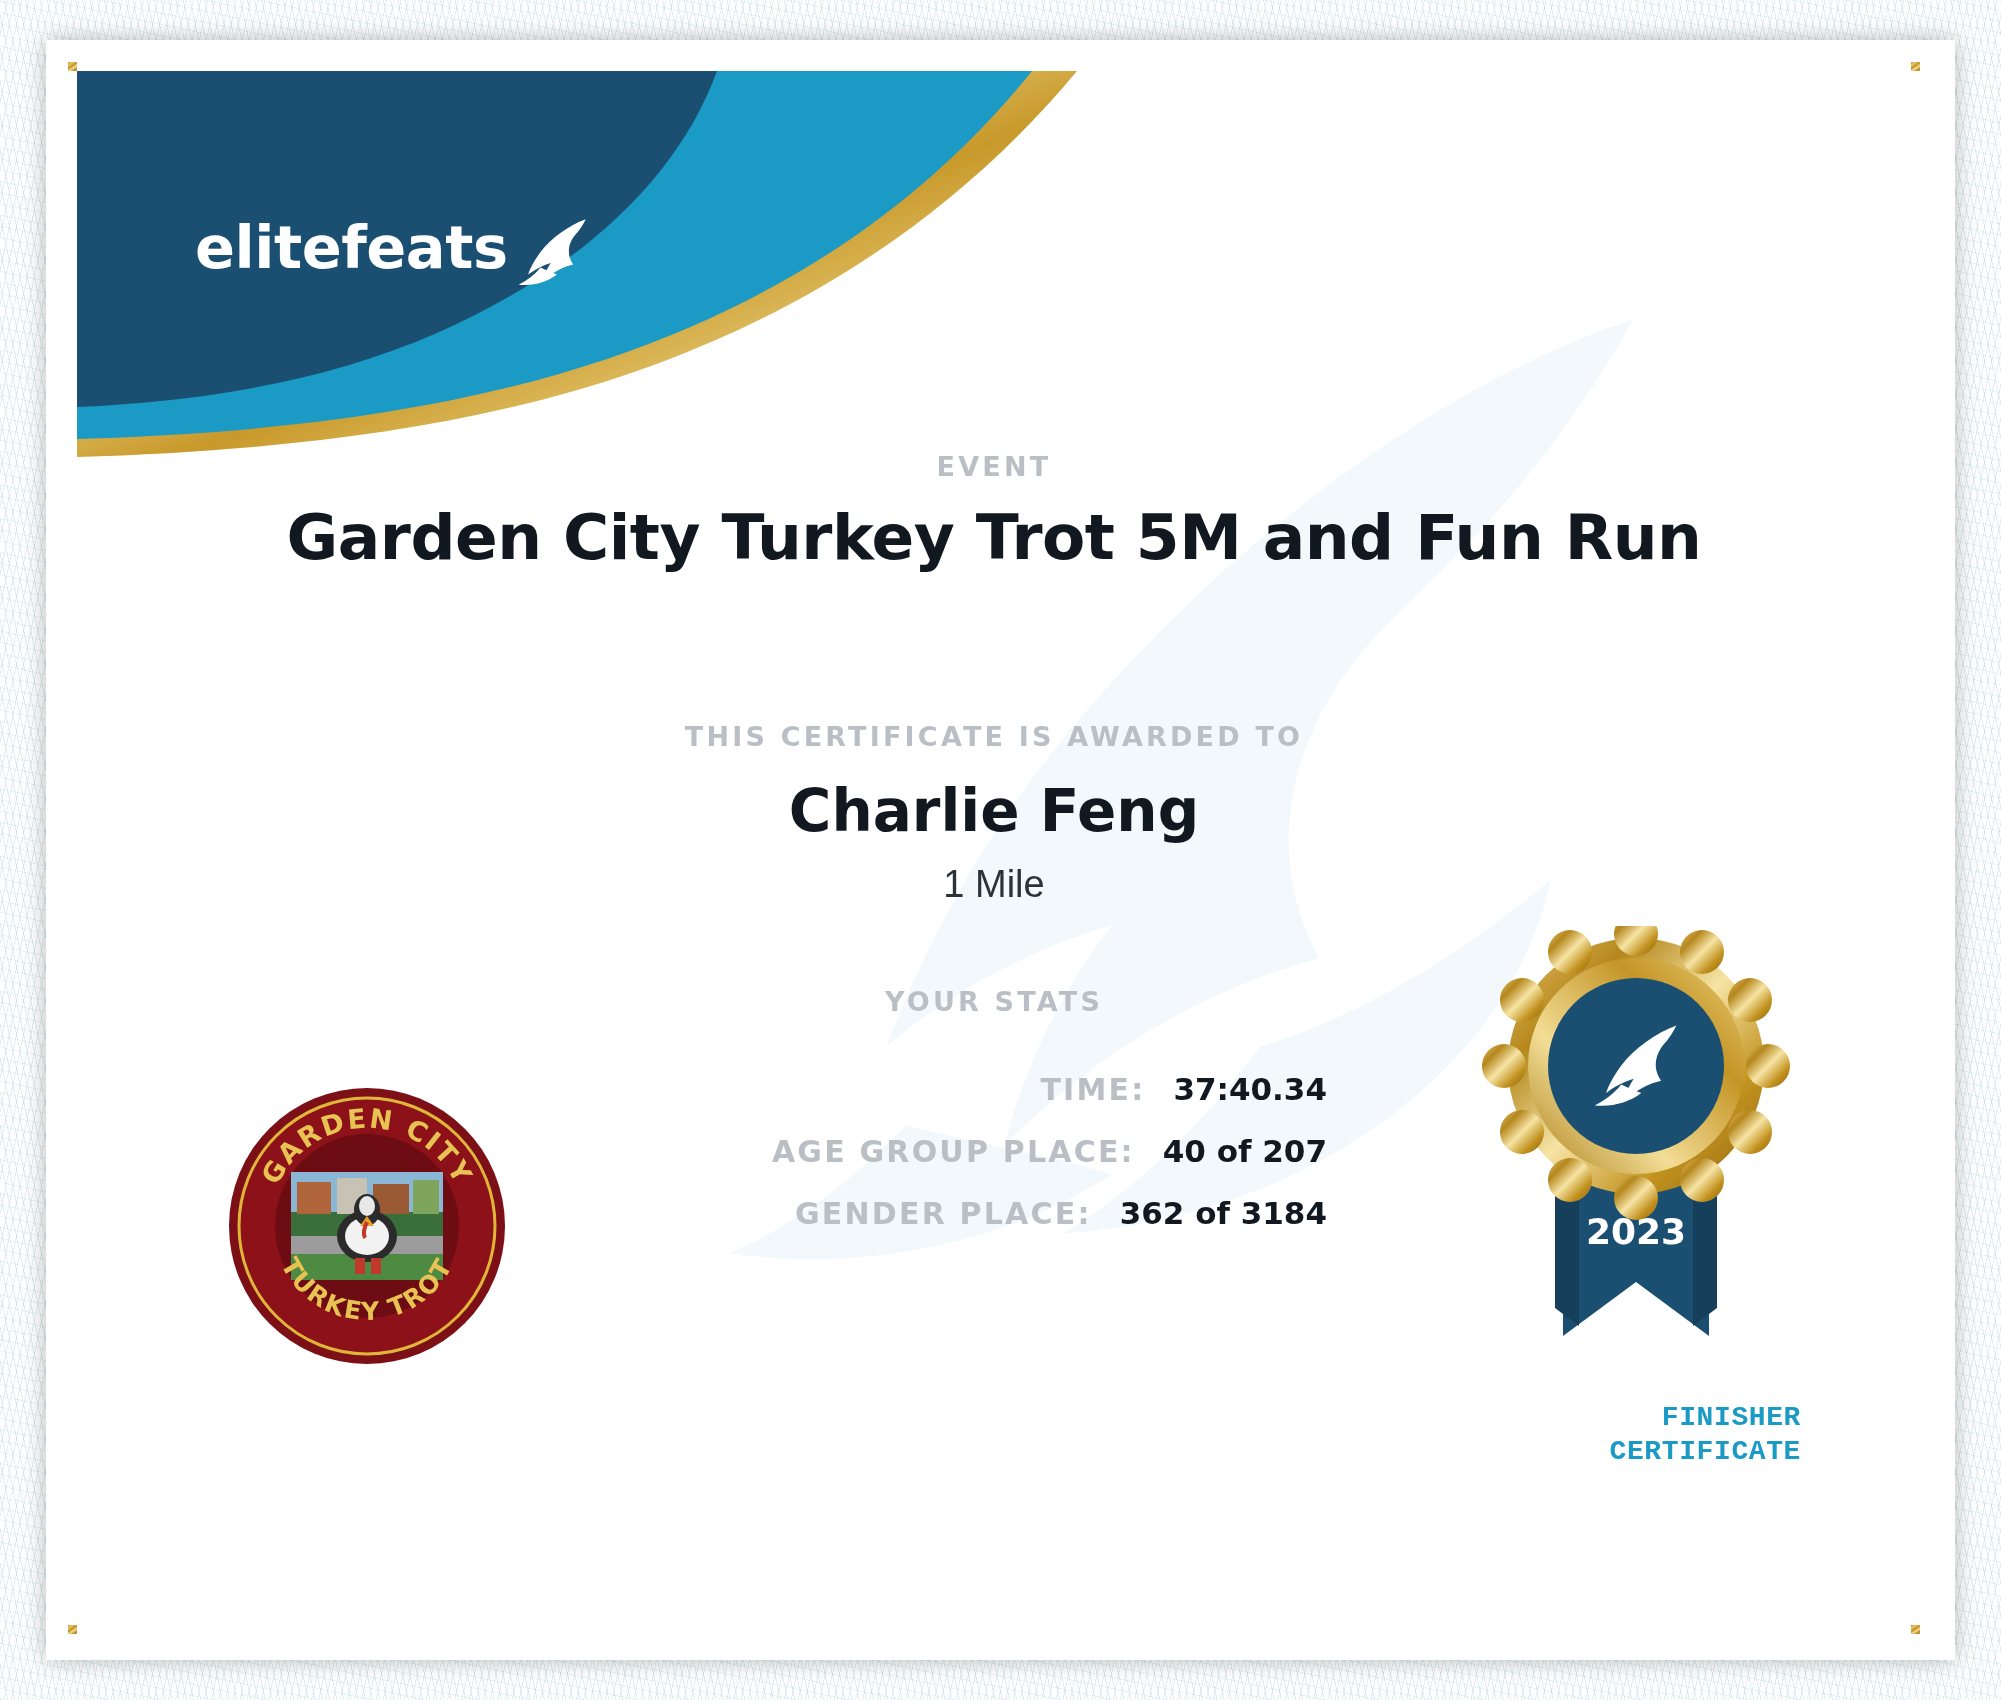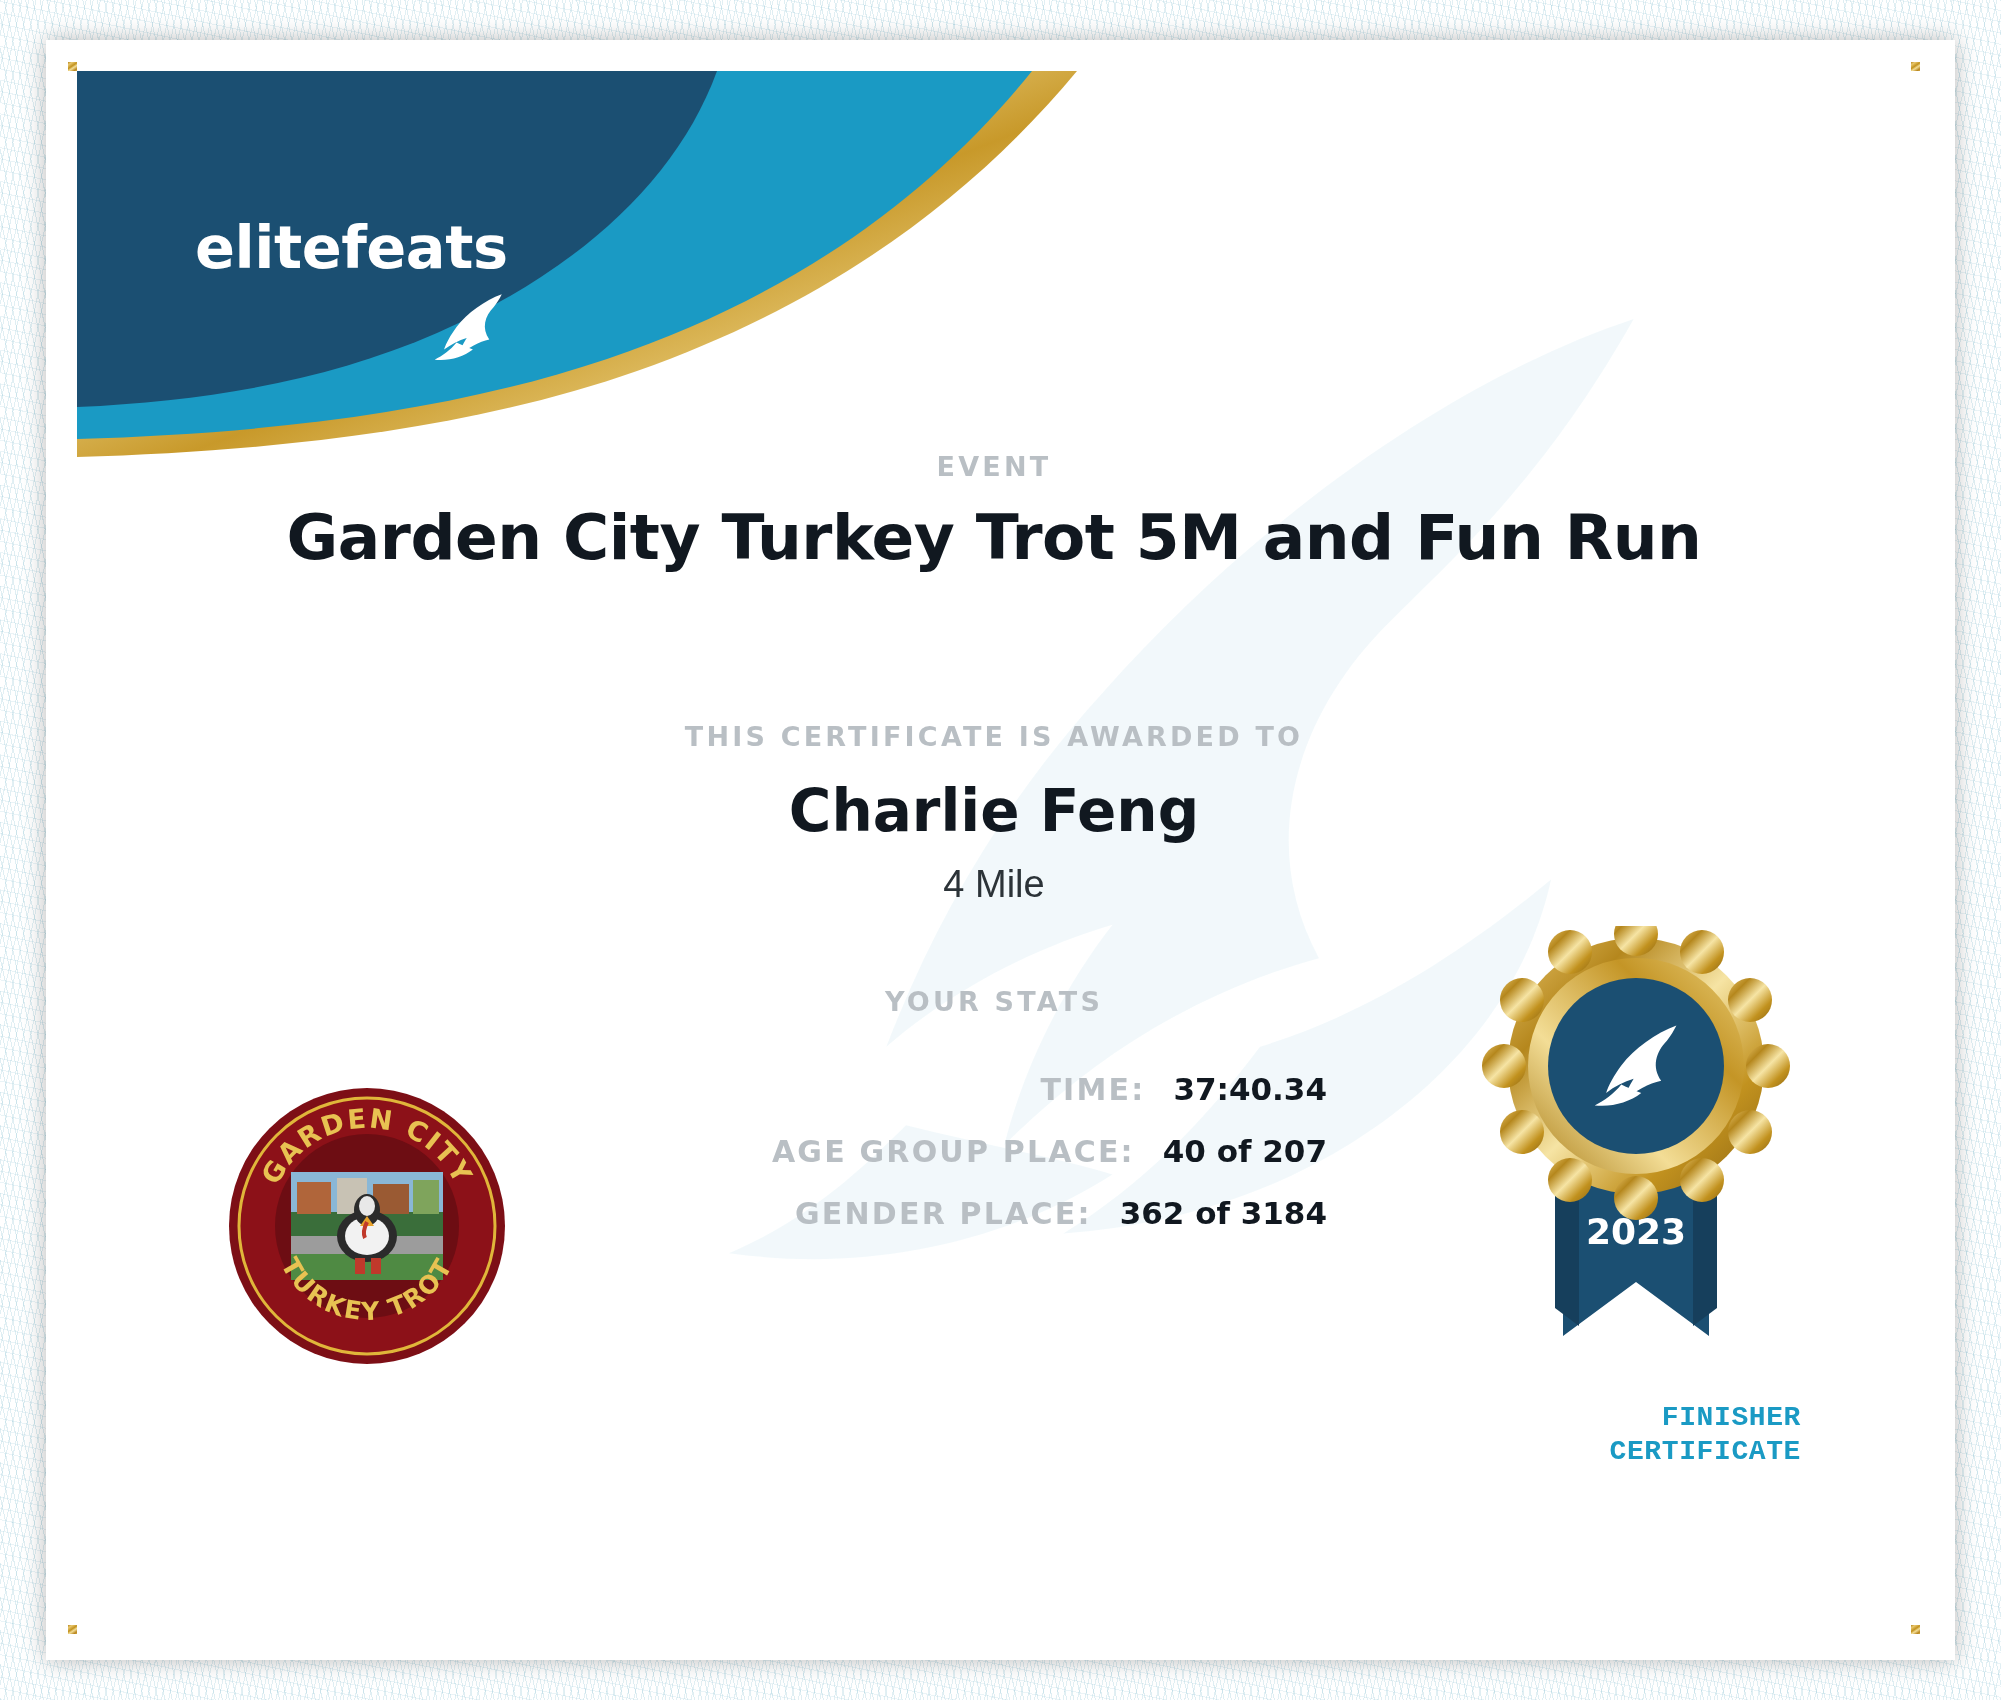--- a/index.html
+++ b/index.html
@@ -73,23 +73,22 @@
     position: absolute;
     left: 0; top: 0;
     width: 1400px;
     height: 420px;
   }
   .brand {
     position: absolute;
     left: 118px;
     top: 142px;
     display: flex;
-    align-items: flex-end;
+    align-items: flex-start;
     gap: 6px;
-    flex-direction: column;
   }
   .brand-text {
     color: #ffffff;
     font-size: 59px;
     font-weight: 700;
     letter-spacing: -0.5px;
     font-family: "DejaVu Sans", sans-serif;
   }
 
   
@@ -234,21 +233,21 @@
           </g>
         </svg>
       </div>
 
       <div class="content">
         <div class="label-muted event-label">EVENT</div>
         <div class="event-title">Garden City Turkey Trot 5M and Fun Run</div>
 
         <div class="label-muted awarded-label">THIS CERTIFICATE IS AWARDED TO</div>
         <div class="recipient">Charlie Feng</div>
-        <div class="distance">4 Mile</div>
+        <div class="distance">1 Mile</div>
 
         <div class="label-muted stats-label">YOUR STATS</div>
       </div>
 
       <div class="stats">
         <div class="stat-row">
           <span class="stat-key">TIME:</span>
           <span class="stat-val">37:40.34</span>
         </div>
         <div class="stat-row">

